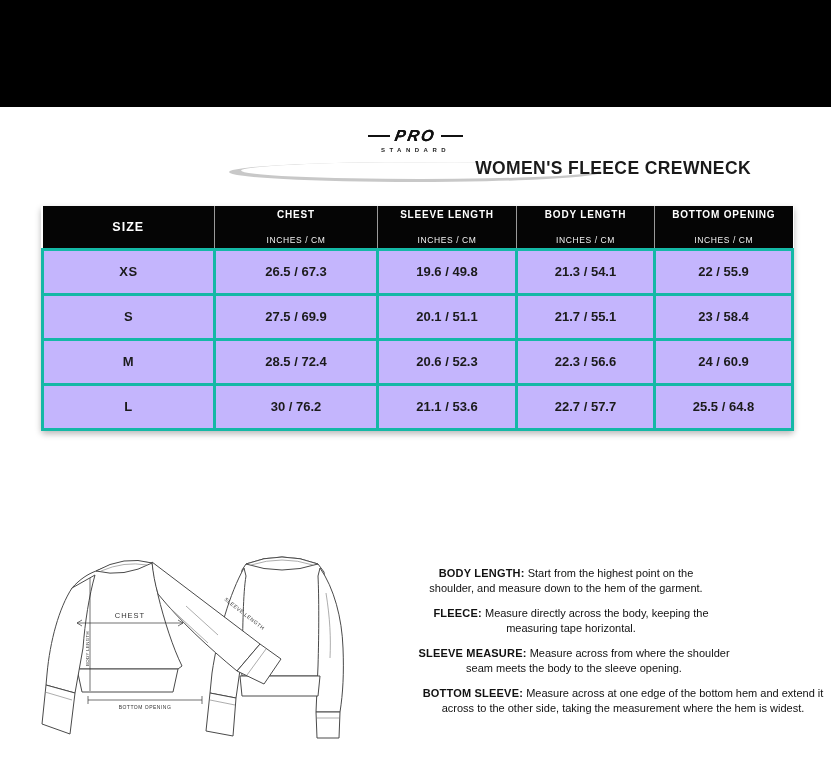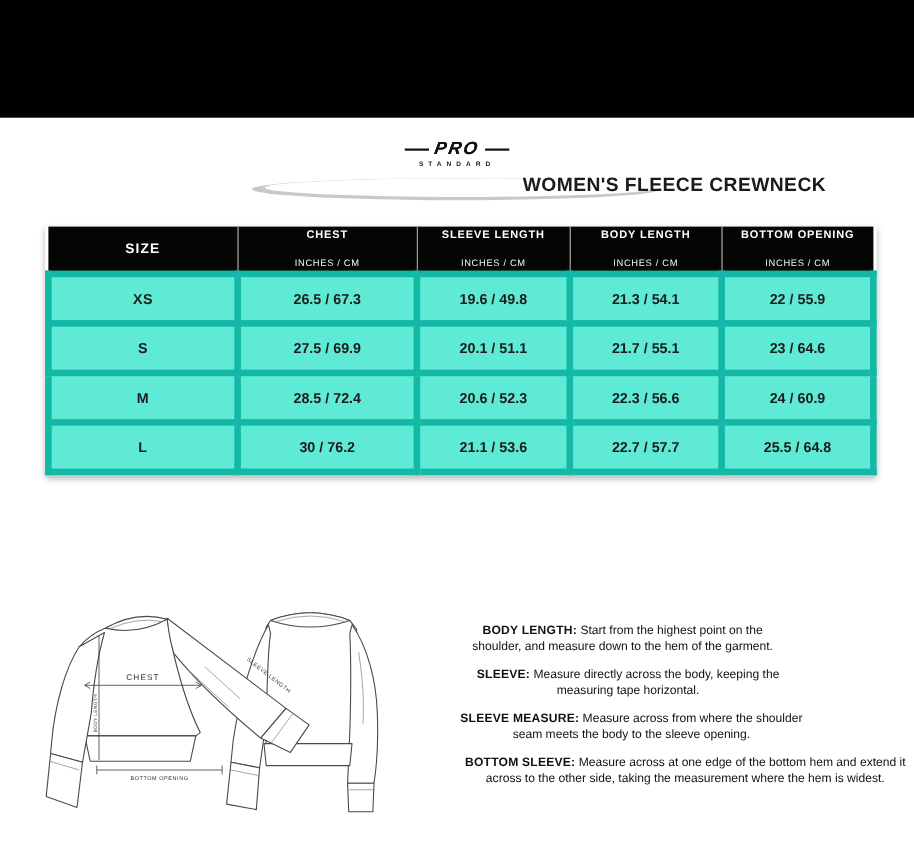--- a/index.html
+++ b/index.html
@@ -27,23 +27,23 @@
 
   
   .size-table { position:absolute; left:41px; top:206px; width:750px; border-collapse:collapse;
                 table-layout:fixed; box-shadow:0 3px 6px rgba(0,0,0,.28); border-radius:0 0 4px 4px; }
   .size-table thead th { background:#050505; color:#fff; height:43px; vertical-align:middle;
                 border-right:1px solid #9a9a9a; }
   .size-table thead th:last-child { border-right:none; }
   .th-label { font-size:10px; font-weight:bold; letter-spacing:.8px; }
   .th-size  { font-size:12.5px; letter-spacing:1px; }
   .th-sub   { font-size:8.5px; font-weight:normal; letter-spacing:.6px; margin-top:15px; color:#f2f2f2; }
-  .size-table tbody td { background:#5eead4; height:45px; text-align:center; vertical-align:middle;
+  .size-table tbody td { background:#c4b5fd; height:45px; text-align:center; vertical-align:middle;
                 font-size:13px; font-weight:bold; color:#1b1b1b;
-                border:6px solid #14b8a6; }
+                border:3px solid #14b8a6; }
   .size-table tbody td.col-size { letter-spacing:.5px; }
 
   
   .diagram { position:absolute; left:40px; top:548px; }
   .diagram svg { display:block; }
   .garment { fill:#fff; stroke:#4a4a4a; stroke-width:1; stroke-linejoin:round; }
   .detail  { fill:none; stroke:#8a8a8a; stroke-width:.7; }
   .ann     { fill:none; stroke:#333; stroke-width:.7; }
   .ann-txt { fill:#333; font-family:"Liberation Sans",sans-serif; }
 
@@ -115,21 +115,21 @@
         <td>26.5 / 67.3</td>
         <td>19.6 / 49.8</td>
         <td>21.3 / 54.1</td>
         <td>22 / 55.9</td>
       </tr>
       <tr>
         <td class="col-size">S</td>
         <td>27.5 / 69.9</td>
         <td>20.1 / 51.1</td>
         <td>21.7 / 55.1</td>
-        <td>23 / 64.6</td>
+        <td>23 / 58.4</td>
       </tr>
       <tr>
         <td class="col-size">M</td>
         <td>28.5 / 72.4</td>
         <td>20.6 / 52.3</td>
         <td>22.3 / 56.6</td>
         <td>24 / 60.9</td>
       </tr>
       <tr>
         <td class="col-size">L</td>
@@ -189,18 +189,18 @@
         </g>
         <text class="ann-txt" x="105" y="161" font-size="5" letter-spacing=".5" text-anchor="middle">BOTTOM OPENING</text>
 
         <text class="ann-txt" font-size="5.2" letter-spacing=".5" transform="translate(184,52) rotate(38)">SLEEVE LENGTH</text>
       </g>
     </svg>
   </div>
 
   <div class="measure">
     <p class="mw1"><b>BODY LENGTH:</b> <span>Start from the highest point on the shoulder, and measure down to the hem of the garment.</span></p>
-    <p class="mw2"><b>SLEEVE:</b> <span>Measure directly across the body, keeping the measuring tape horizontal.</span></p>
+    <p class="mw2"><b>FLEECE:</b> <span>Measure directly across the body, keeping the measuring tape horizontal.</span></p>
     <p class="mw3"><b>SLEEVE MEASURE:</b> <span>Measure across from where the shoulder seam meets the body to the sleeve opening.</span></p>
     <p class="mw4"><b>BOTTOM SLEEVE:</b> <span>Measure across at one edge of the bottom hem and extend it across to the other side, taking the measurement where the hem is widest.</span></p>
   </div>
 
 </div>
 
 </body></html>

